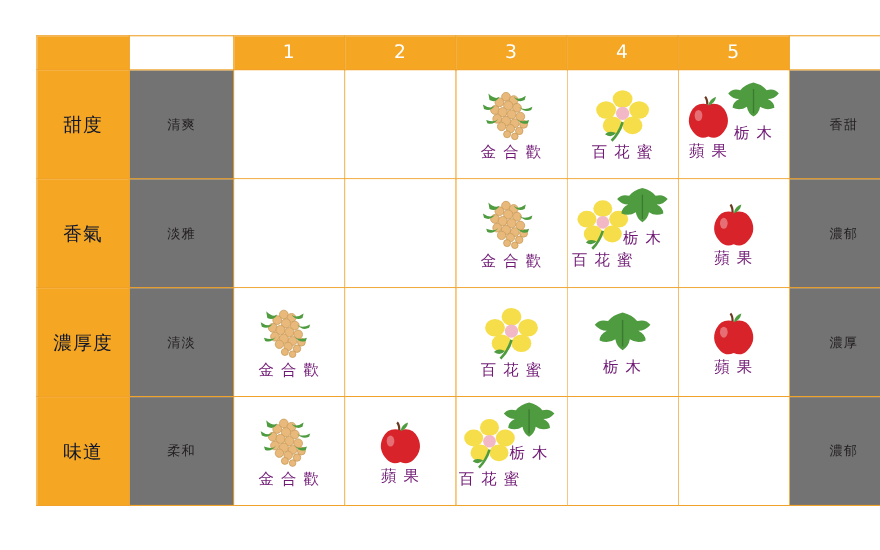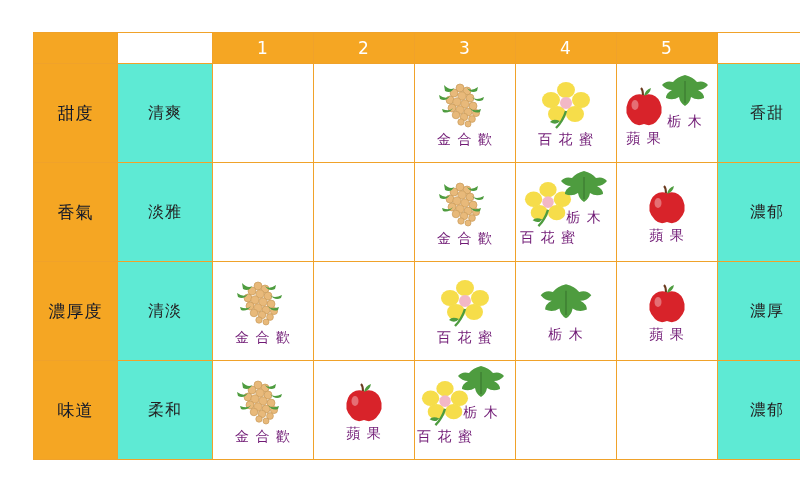--- a/index.html
+++ b/index.html
@@ -59,23 +59,23 @@
 
   
   td.attr {
     background: #f5a623;
     color: #0f172a;
     font-size: 17px;
     letter-spacing: 1px;
     height: 98px;
   }
   td.lowlabel, td.highlabel {
-    background: #5eead4;
+    background: #737373;
     color: #231f20;
-    font-size: 16px;
+    font-size: 12px;
     letter-spacing: 1px;
   }
   td.cell {
     background: #ffffff;
     position: relative;
     height: 98px;
   }
 
   .item {
     display: inline-block;

